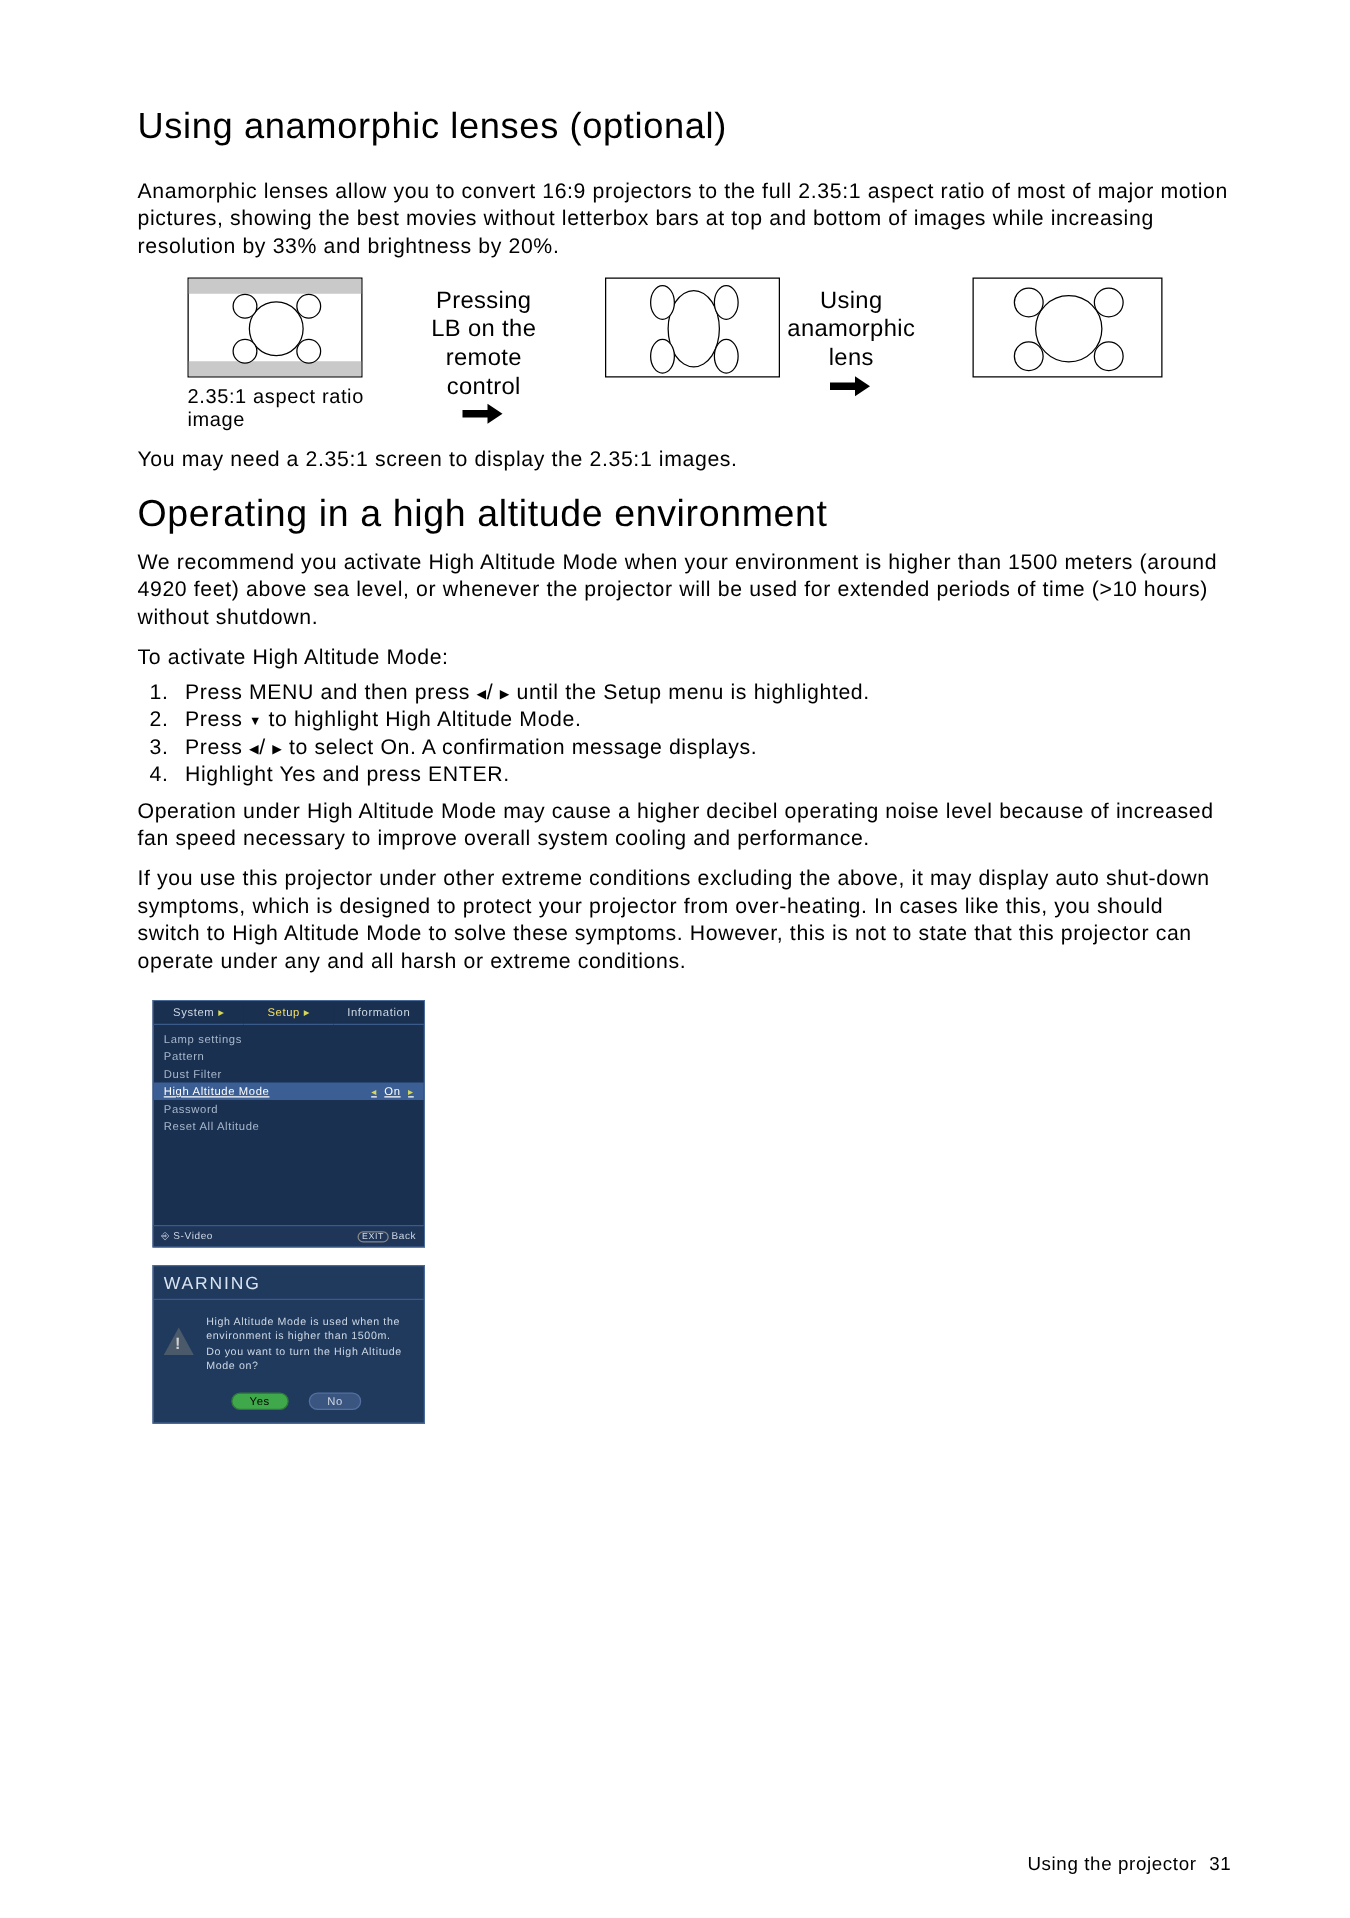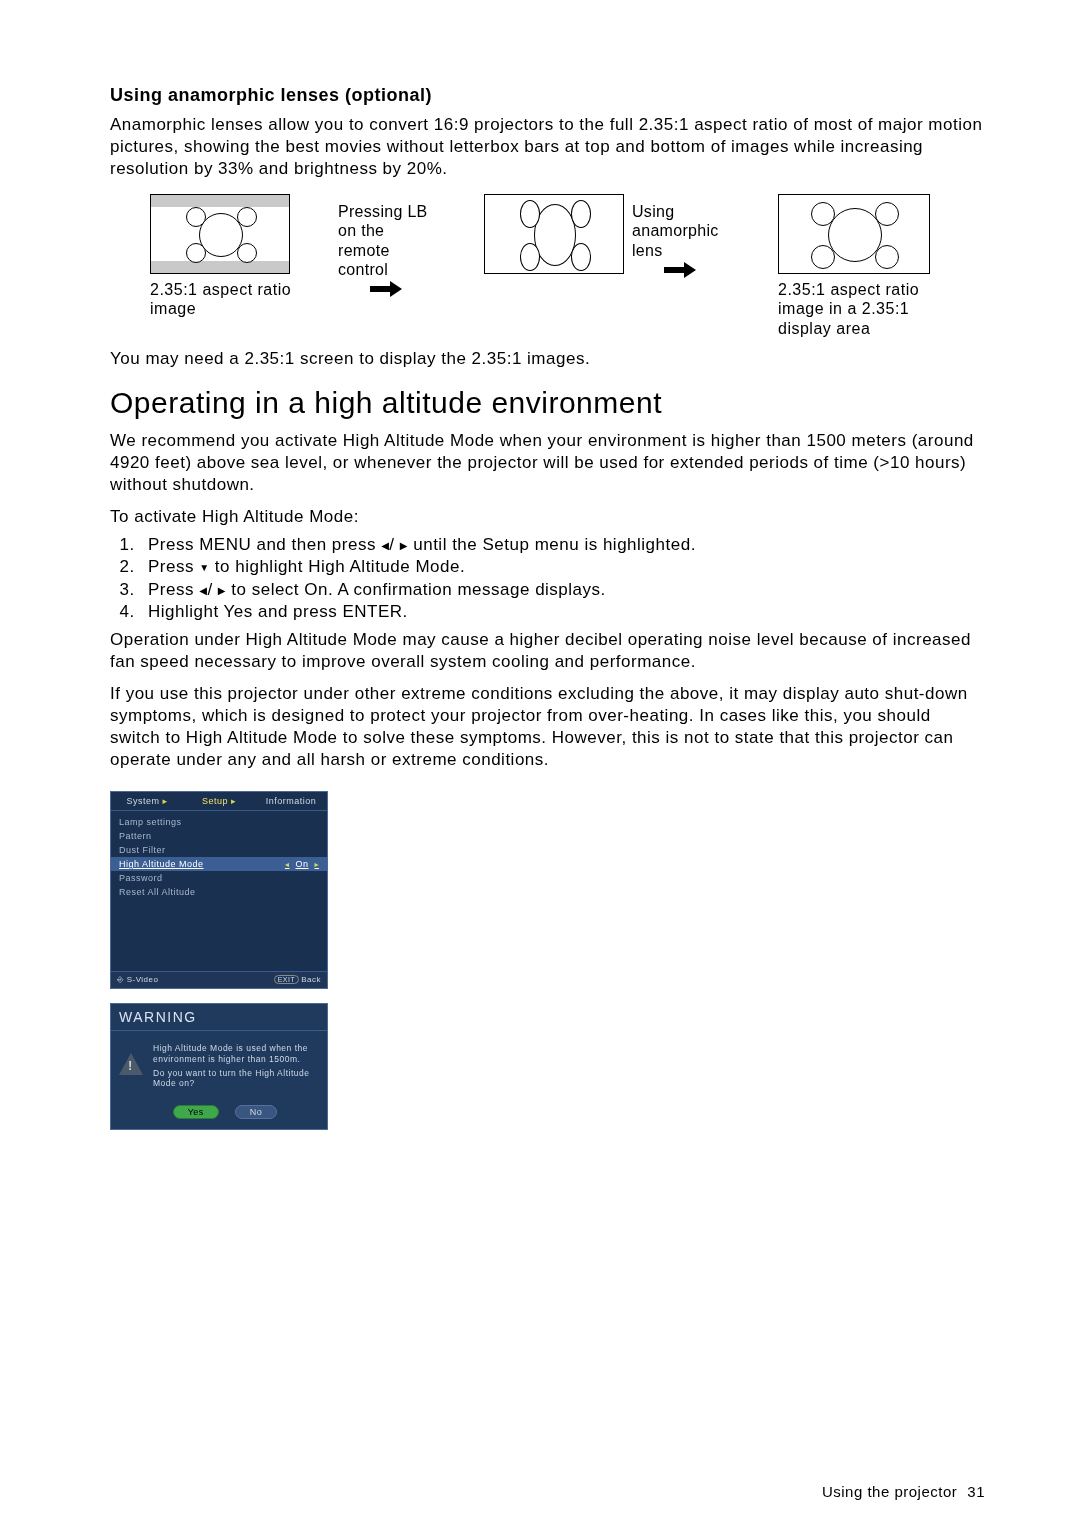--- a/index.html
+++ b/index.html
@@ -6,23 +6,23 @@
   body {
     font-family: Arial, Helvetica, sans-serif;
     background: #fff;
     width: 1080px;
     height: 1534px;
     padding: 85px 95px 40px 110px;
     position: relative;
     letter-spacing: 0.5px;
   }
   h2 {
-    font-size: 18px;
-    font-weight: bold;
-    margin-bottom: 8px;
+    font-size: 29px;
+    font-weight: normal;
+    margin-bottom: 24px;
     letter-spacing: 0.5px;
   }
   h1 {
     font-size: 30px;
     font-weight: normal;
     margin-top: 16px;
     margin-bottom: 10px;
     letter-spacing: 0.5px;
   }
   .body-text {
@@ -68,21 +68,21 @@
   }
   .caption169 { font-size: 16px; margin-top: 6px; max-width: 180px; line-height: 1.2; letter-spacing: 0.5px;}
   .transition {
     display: flex;
     flex-direction: column;
     align-items: center;
     justify-content: flex-start;
     width: 98px;
     padding-top: 8px;
   }
-  .transition-text { font-size: 16px; line-height: 1.2; margin-bottom: 4px; letter-spacing: 0.3px;}
+  .transition-text { font-size: 19px; text-align: center; line-height: 1.2; margin-bottom: 4px; letter-spacing: 0.3px;}
   .arrow {
     width: 34px;
     height: 12px;
     position: relative;
   }
   .arrow::before {
     content: "";
     position: absolute;
     left: 0; top: 3px;
     width: 22px; height: 6px;
@@ -104,21 +104,21 @@
     letter-spacing: 0.5px;
   }
   .instr-list li { padding-left: 8px; margin-bottom: 0px; }
   .two-col {
     display: flex;
     gap: 20px;
     align-items: flex-start;
     flex-direction: column;
   }
   .left-col { flex: 1; }
-  .right-col { width: 246px; flex-shrink: 0; }
+  .right-col { width: 246px; flex-shrink: 0; margin-left: 12px; }
   .osd {
     width: 218px;
     border: 1px solid #4a6a9a;
     font-size: 9px;
     color: #cfd9e6;
     background: #1a3050;
   }
   .osd-tabs { display: flex; }
   .osd-tab {
     flex: 1;
@@ -272,21 +272,20 @@
   <div class="diagram-block">
     <div class="aspect-box box-235">
       <div class="circles-group">
         <div class="big-circle" style="width:54px;height:54px;left:49px;top:13px;"></div>
         <div class="small-circle" style="width:24px;height:24px;left:32px;top:7px;"></div>
         <div class="small-circle" style="width:24px;height:24px;left:96px;top:7px;"></div>
         <div class="small-circle" style="width:24px;height:24px;left:32px;top:50px;"></div>
         <div class="small-circle" style="width:24px;height:24px;left:96px;top:50px;"></div>
       </div>
     </div>
-    <div class="caption169">2.35:1 aspect ratio image in a 2.35:1 display area</div>
   </div>
 </div>
 
 <p class="body-text" style="margin-top:6px;">You may need a 2.35:1 screen to display the 2.35:1 images.</p>
 
 <h1>Operating in a high altitude environment</h1>
 <p class="body-text">We recommend you activate High Altitude Mode when your environment is higher than 1500 meters (around 4920 feet) above sea level, or whenever the projector will be used for extended periods of time (&gt;10 hours) without shutdown.</p>
 <p class="body-text" style="margin-top:10px;">To activate High Altitude Mode:</p>
 
 <div class="two-col">

